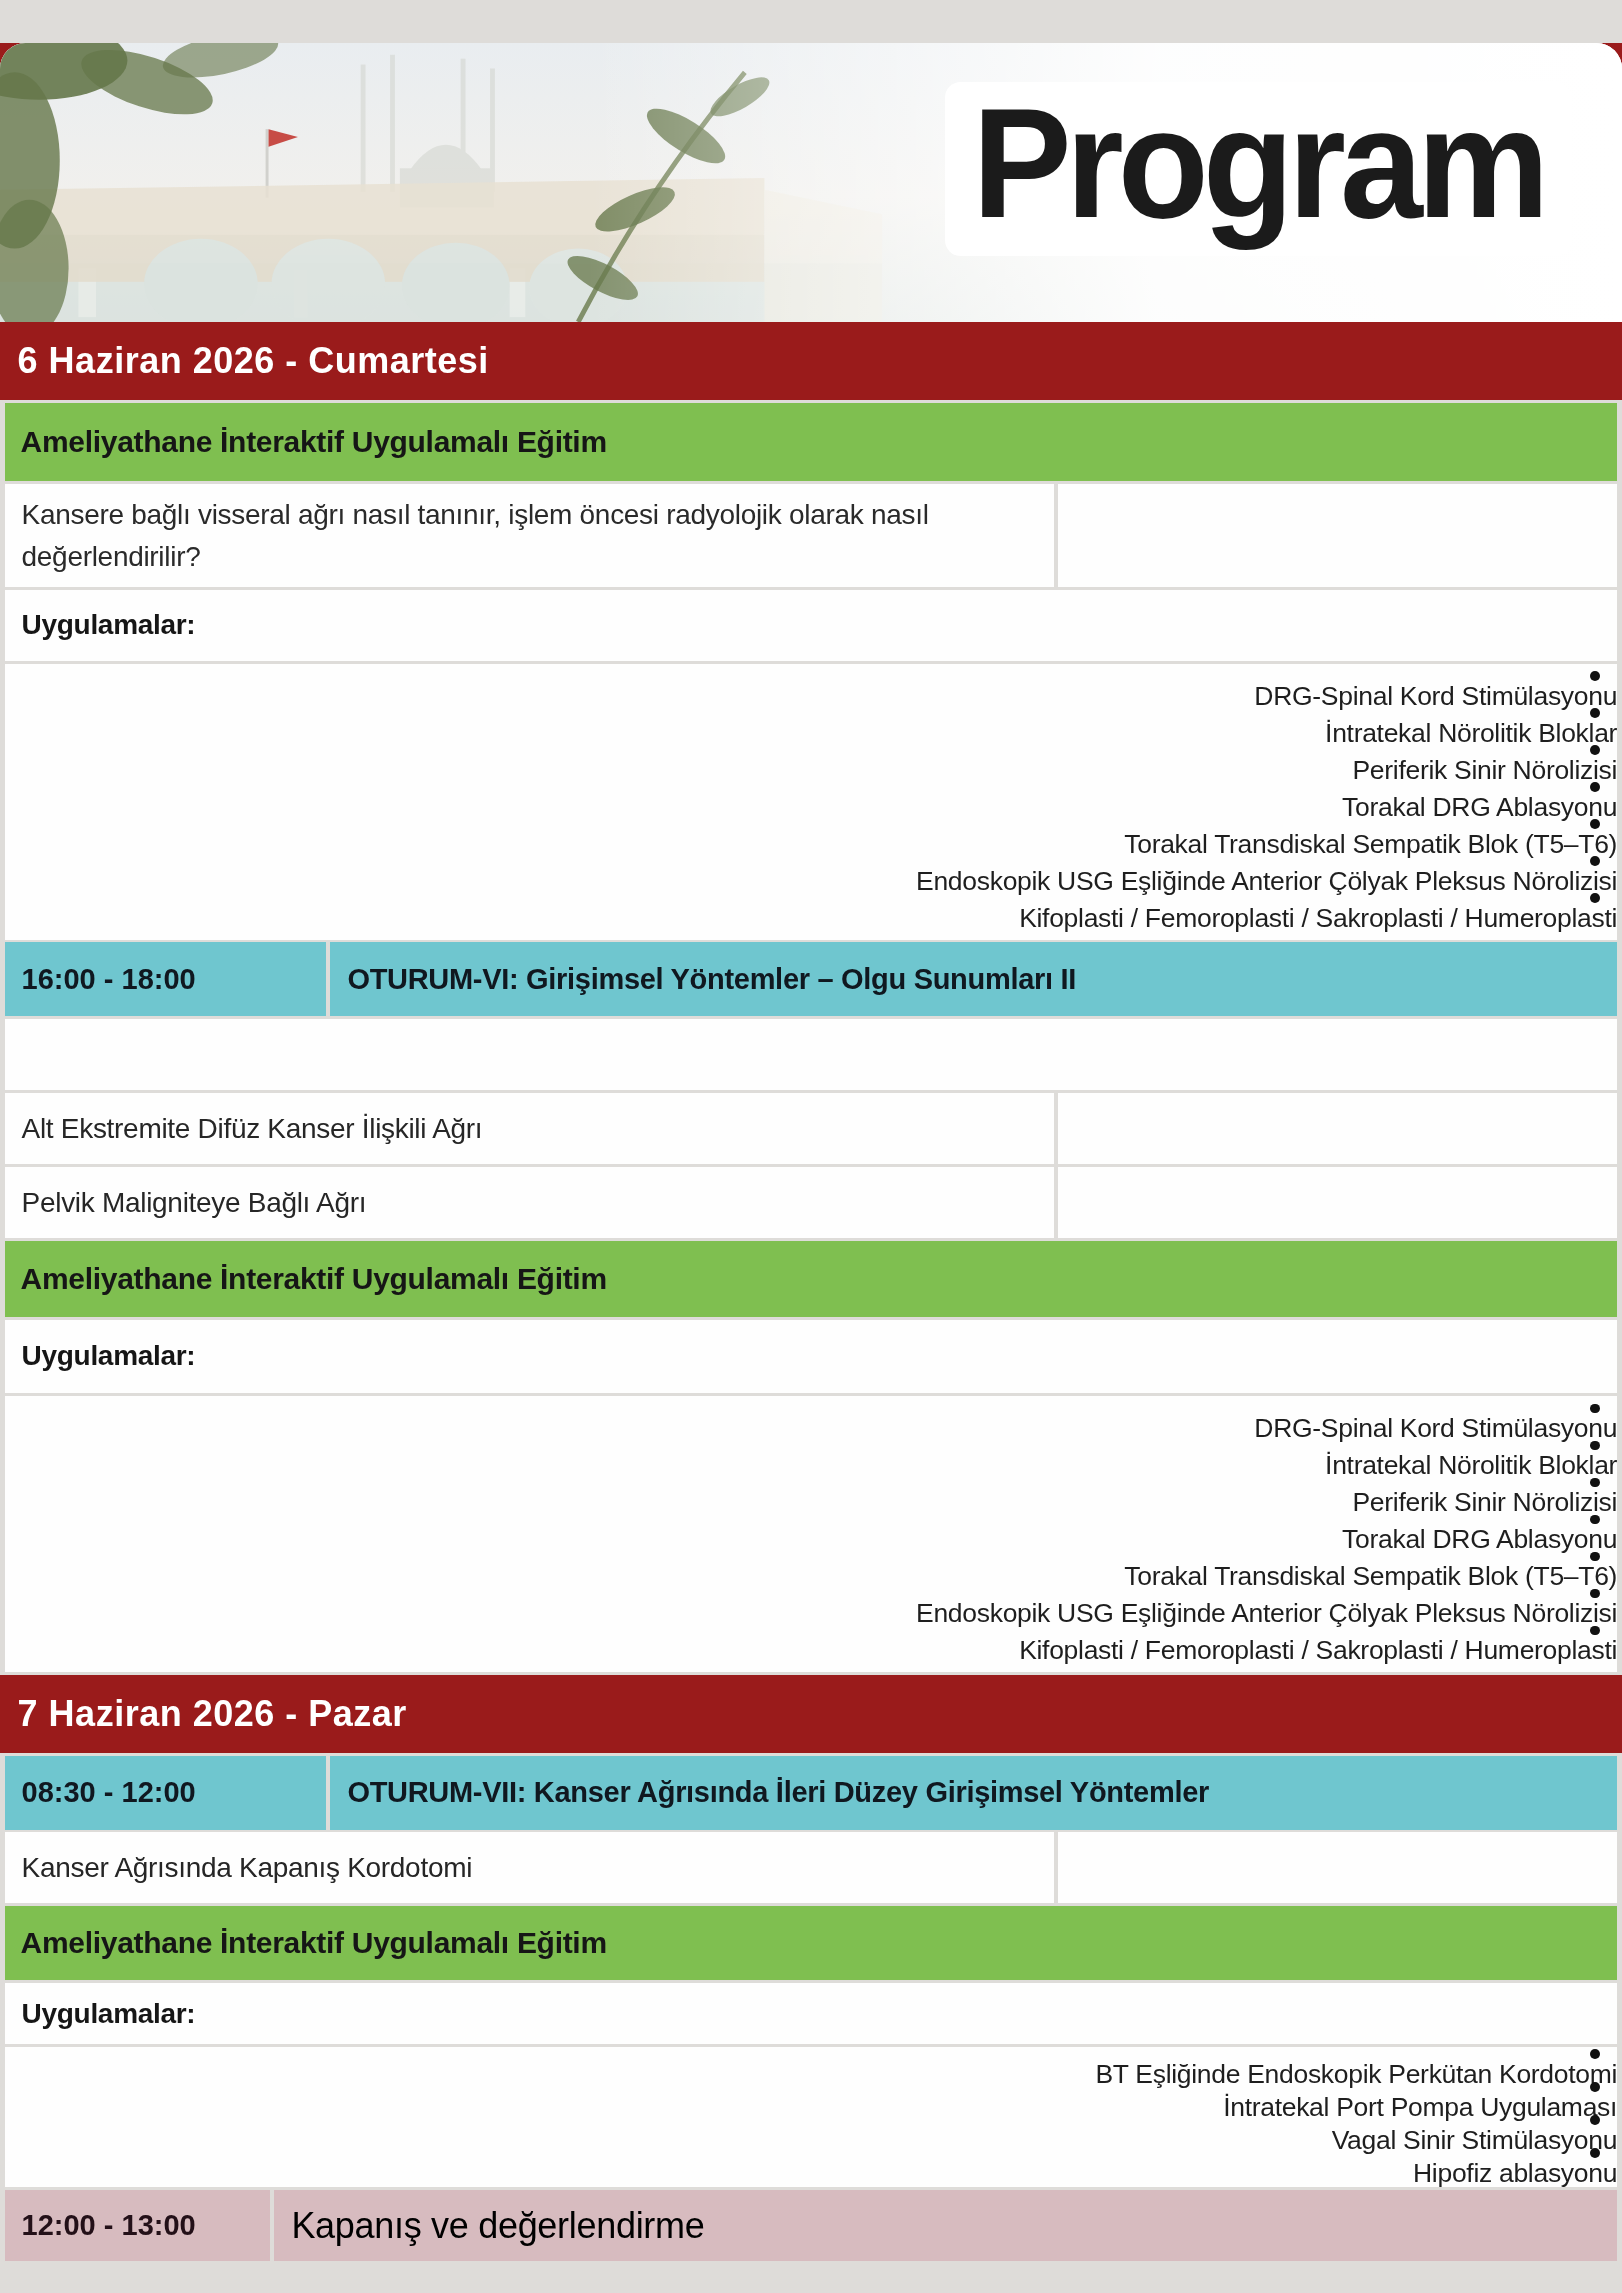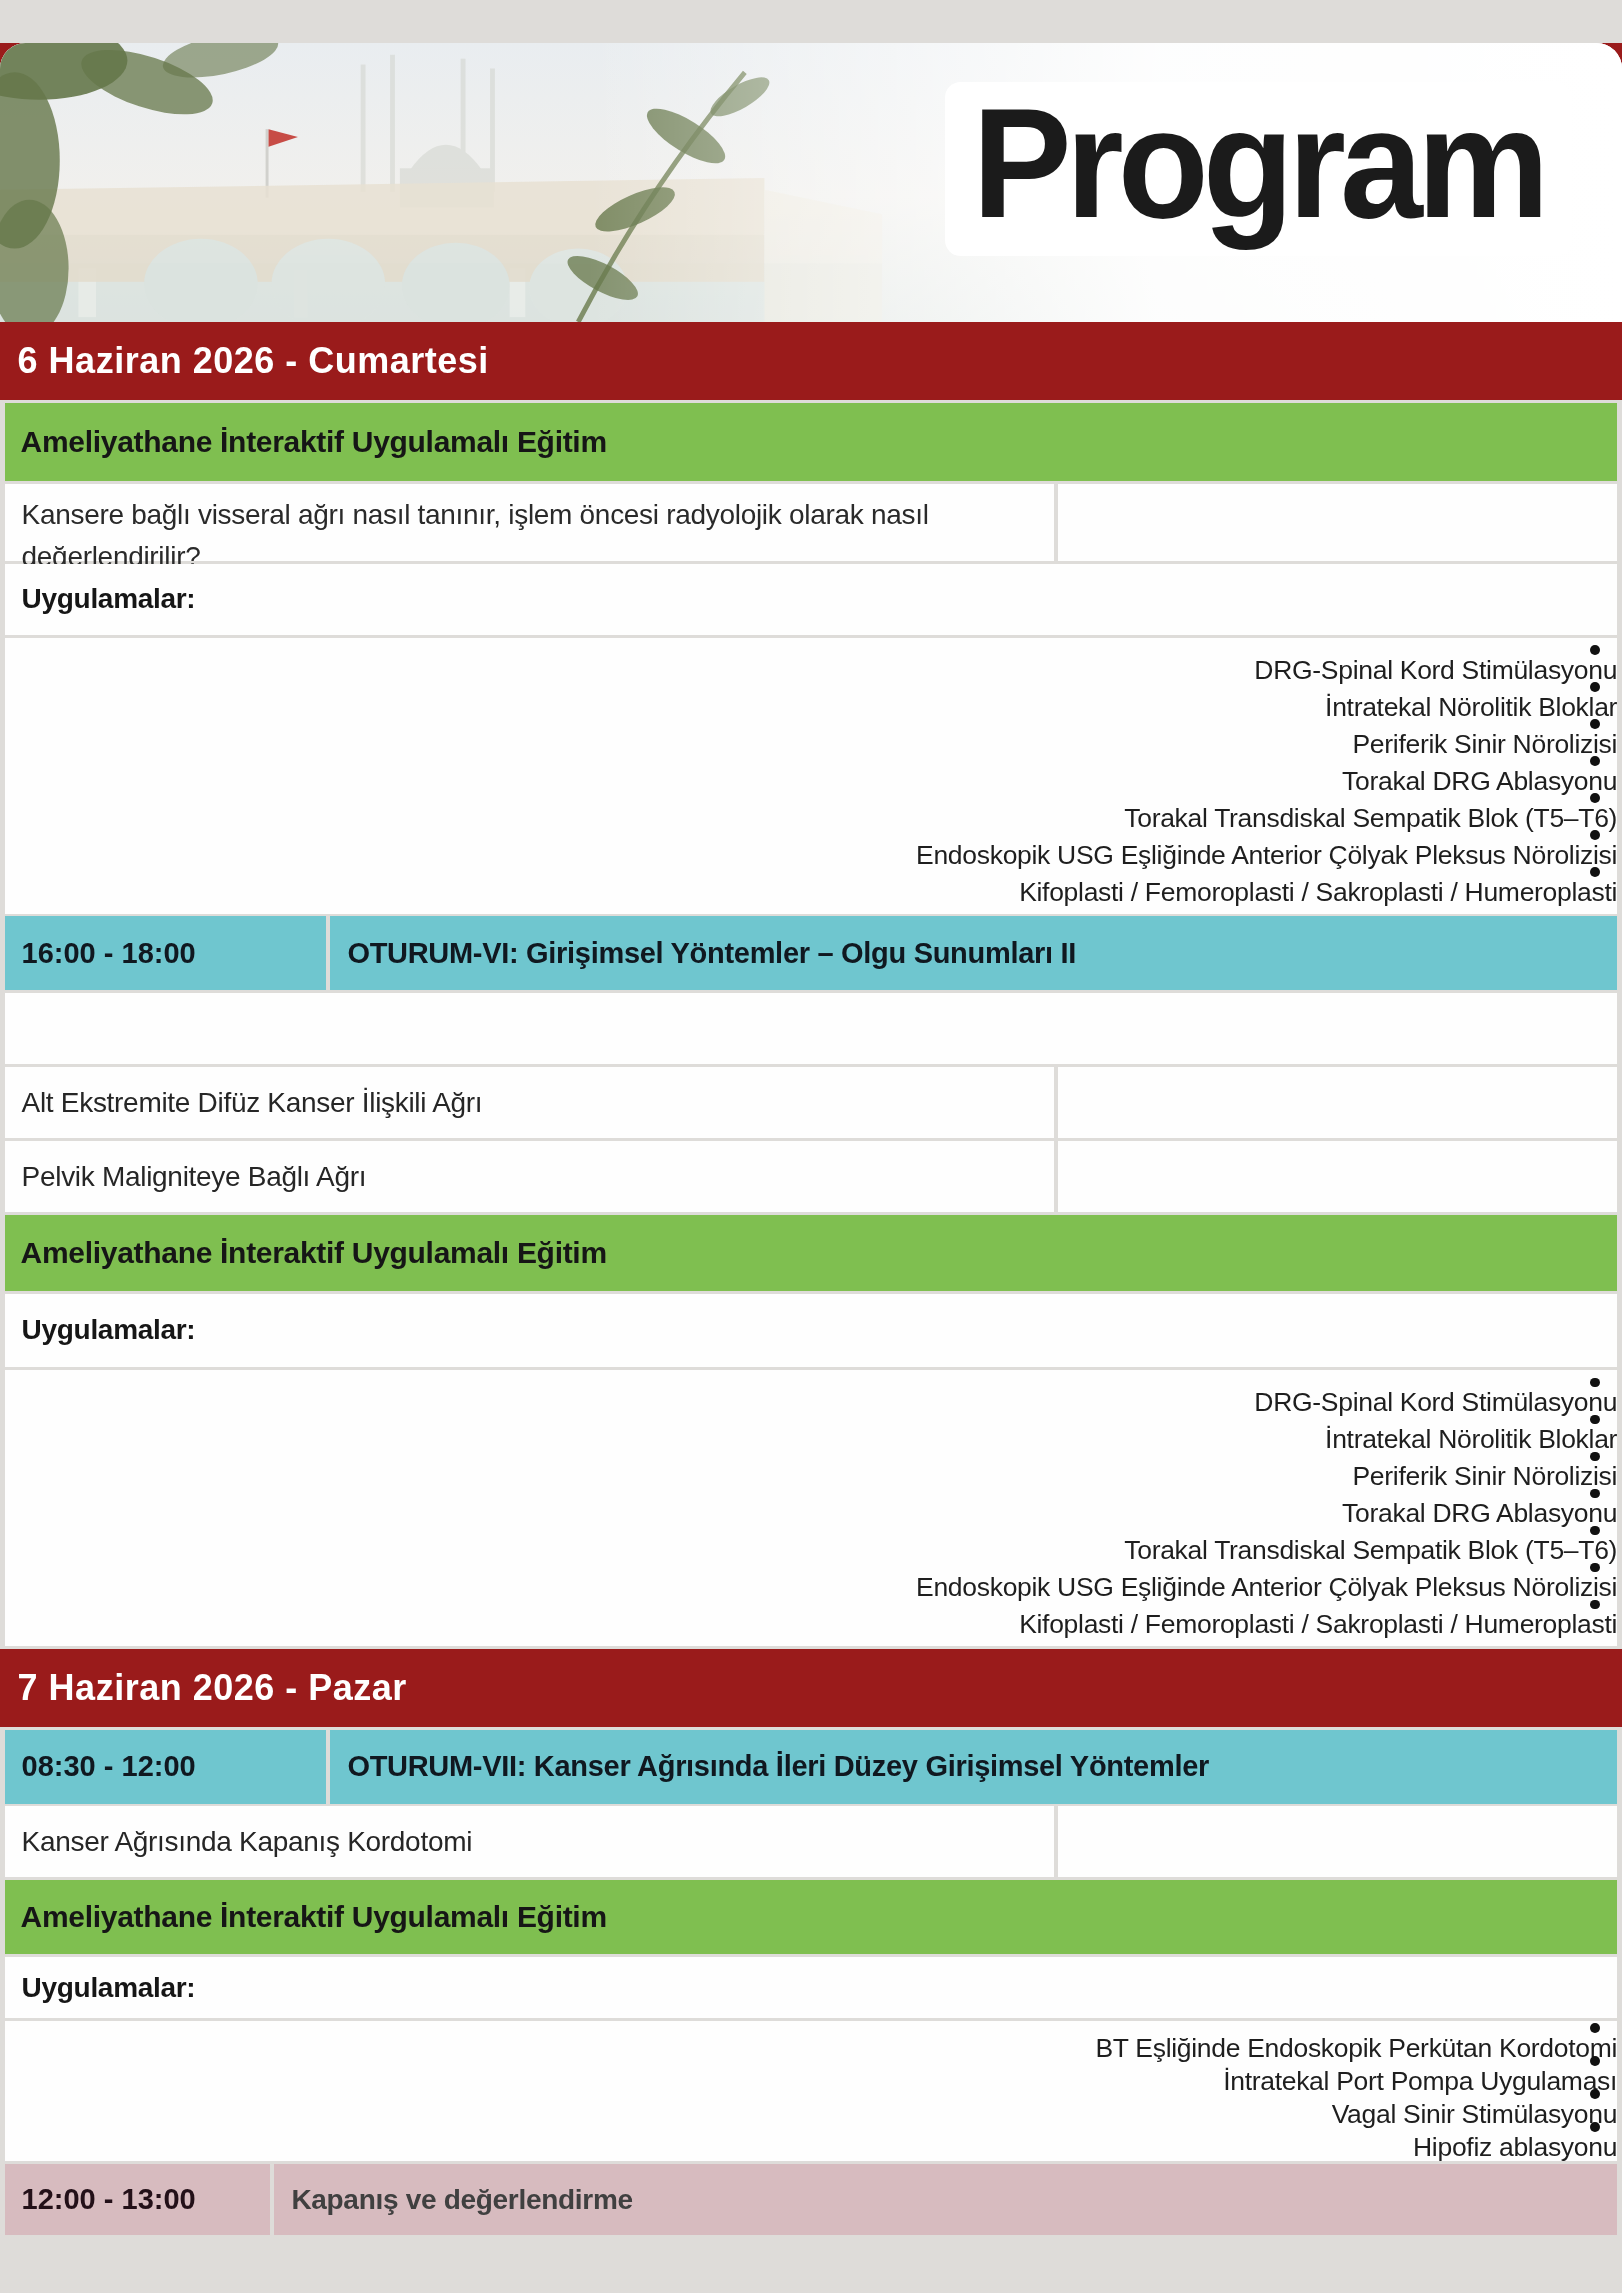--- a/index.html
+++ b/index.html
@@ -40,21 +40,21 @@
   }
   .green-banner{
     height:78px;background:#7fbf50;color:#161616;
     font-weight:bold;font-size:30px;letter-spacing:-0.3px;
     margin:0 4.9px 2.9px 4.9px;display:flex;align-items:center;
     padding-left:15.7px;box-sizing:border-box;
   }
   .white{background:#fefefe;}
   .teal{background:#6fc6cf;}
   .pink{background:#d7bbbf;}
-  .q-row{height:77px;}
+  .q-row{height:103px;}
   .q-row .main-cell{
     width:1049px;padding:9.8px 59px 0 16.7px;
     font-size:28px;line-height:1.5;letter-spacing:-0.3px;color:#2a2a2a;
     align-items:flex-start;
   }
   .q-row .side-cell{flex:1;}
   .label-row{height:71px;}
   .label-row.short{height:61px;}
   .label-row .cell{
     flex:1;font-weight:bold;font-size:28px;letter-spacing:-0.3px;
@@ -84,22 +84,22 @@
   .topic-row .main-cell{
     width:1049px;font-size:28px;letter-spacing:-0.3px;color:#262626;
     padding-left:16.7px;
   }
   .topic-row .side-cell{flex:1;}
   .closing-row{height:71px;margin-bottom:0;}
   .closing-row .time-cell{
     width:265px;font-weight:bold;font-size:29px;color:#231018;padding-left:16.7px;
   }
   .closing-row .title-cell{
-    flex:1;font-weight:bold;font-size:28px;letter-spacing:-0.3px;
-    color:#404040;padding-left:17.6px;
+    flex:1;font-weight:normal;font-size:36px;letter-spacing:-0.3px;
+    color:#000000;padding-left:17.6px;
   }
 </style>
 </head>
 <body>
 
 <div class="page">
 
   <div class="header-wrap">
     <div class="header-inner">
       <svg viewBox="0 0 1655 285" preserveAspectRatio="none" aria-hidden="true">

